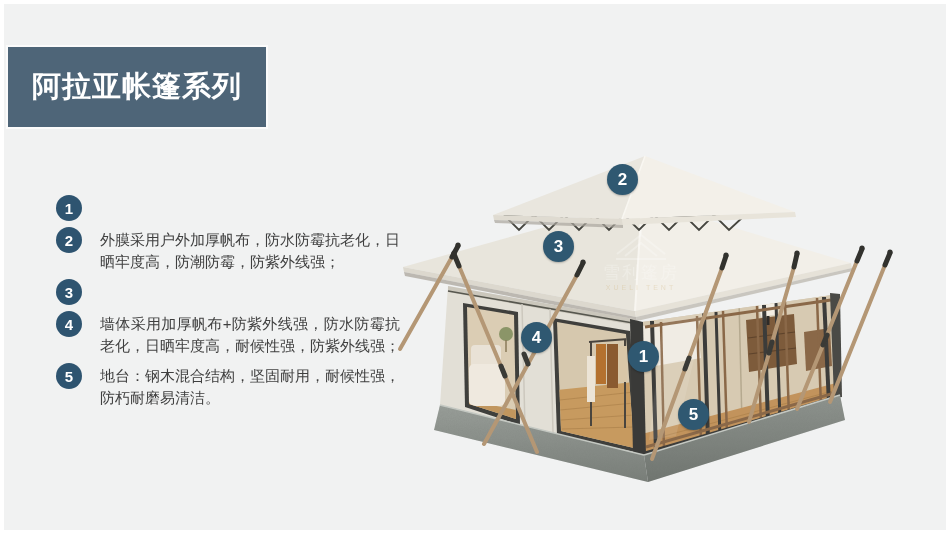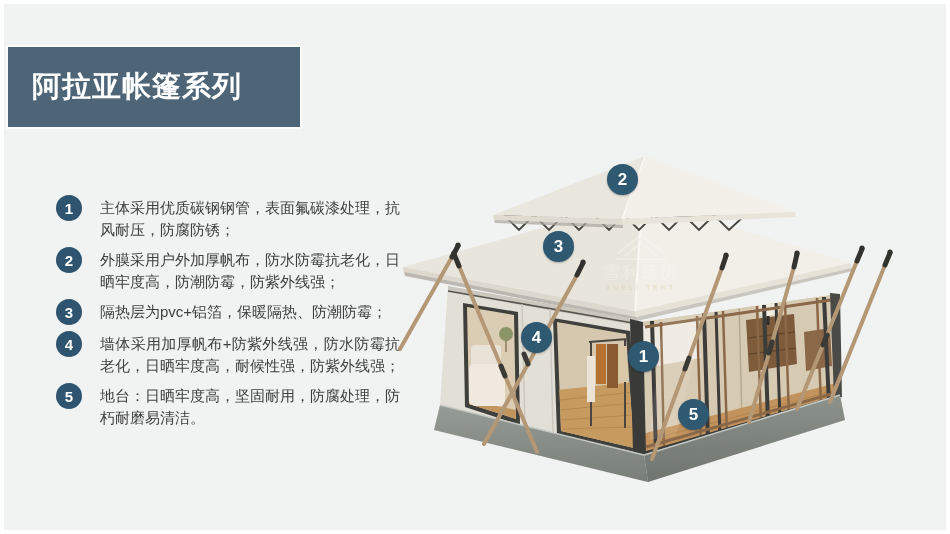--- a/index.html
+++ b/index.html
@@ -3,21 +3,21 @@
 <meta charset="utf-8">
 <style>
   html,body{margin:0;padding:0;}
   .page{
     position:relative; width:950px; height:534px; box-sizing:border-box;
     background:#f1f2f2; border:4px solid #ffffff; overflow:hidden;
     font-family:"Liberation Sans","DejaVu Sans",sans-serif;
   }
   
   .banner{
-    position:absolute; left:4px; top:43px; width:292px; height:80px;
+    position:absolute; left:4px; top:43px; width:258px; height:80px;
     background:#4e6578; display:flex; align-items:center;
     box-shadow:0 0 0 2px #fbfbfb;
   }
   .banner h1{
     margin:0; padding-left:24px; color:#ffffff; font-size:29px;
     font-weight:bold; letter-spacing:1px; white-space:nowrap;
   }
   
   .features{ position:absolute; left:52px; top:193px; width:346px; }
   .feature{ display:flex; align-items:flex-start; margin-bottom:8px; }
@@ -50,37 +50,35 @@
 
 <div class="page">
 
   <div class="banner">
     <h1>阿拉亚帐篷系列</h1>
   </div>
 
   <div class="features">
     <div class="feature">
       <div class="fnum">1</div>
-      <div class="ftext">主体采用优质碳钢钢管，表面氟碳漆处理，抗风耐压，防腐防锈；</div>
     </div>
     <div class="feature">
       <div class="fnum">2</div>
       <div class="ftext">外膜采用户外加厚帆布，防水防霉抗老化，日晒牢度高，防潮防霉，防紫外线强；</div>
     </div>
     <div class="feature">
       <div class="fnum">3</div>
-      <div class="ftext">隔热层为pvc+铝箔，保暖隔热、防潮防霉；</div>
     </div>
     <div class="feature">
       <div class="fnum">4</div>
       <div class="ftext">墙体采用加厚帆布+防紫外线强，防水防霉抗老化，日晒牢度高，耐候性强，防紫外线强；</div>
     </div>
     <div class="feature">
       <div class="fnum">5</div>
-      <div class="ftext">地台：日晒牢度高，坚固耐用，防腐处理，防朽耐磨易清洁。</div>
+      <div class="ftext">地台：钢木混合结构，坚固耐用，耐候性强，防朽耐磨易清洁。</div>
     </div>
   </div>
 
   <svg class="tent" viewBox="0 0 950 534">
     <defs>
       <linearGradient id="gPlatL" x1="0" y1="0" x2="0" y2="1">
         <stop offset="0" stop-color="#9aa09a"></stop>
           <stop offset="1" stop-color="#787e78"></stop>
       </linearGradient>
       <linearGradient id="gPlatR" x1="0" y1="0" x2="0" y2="1">

